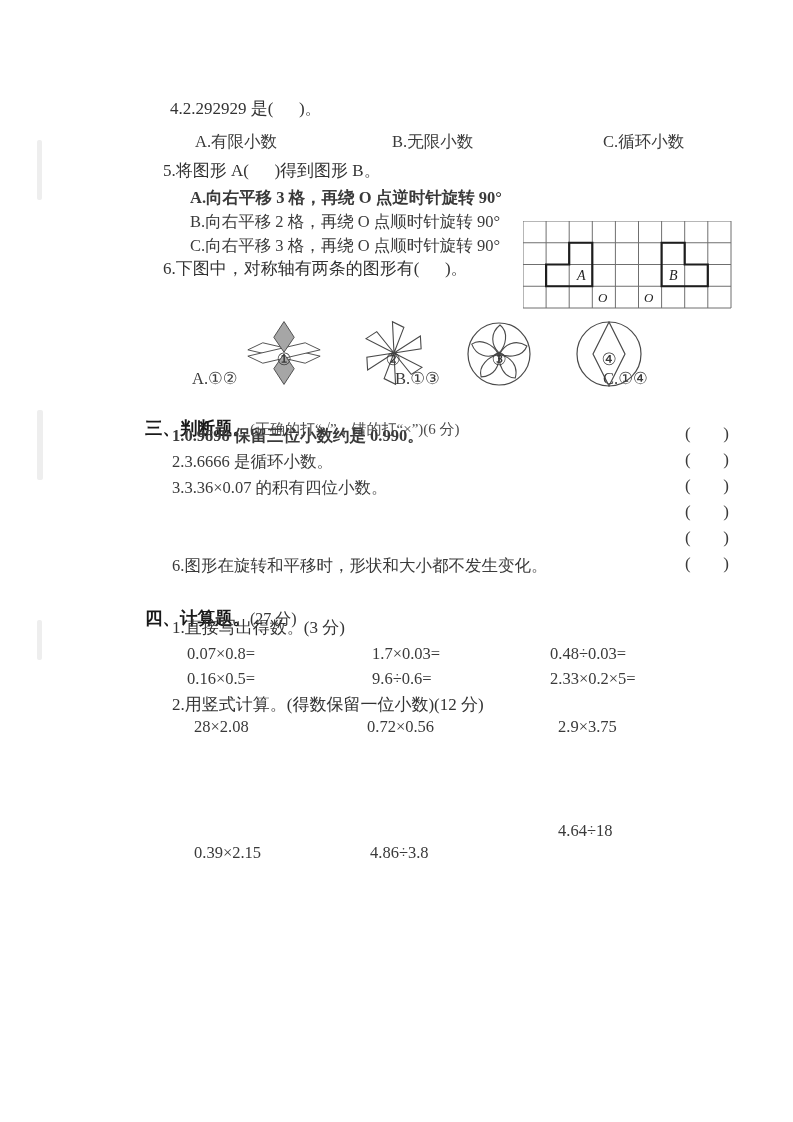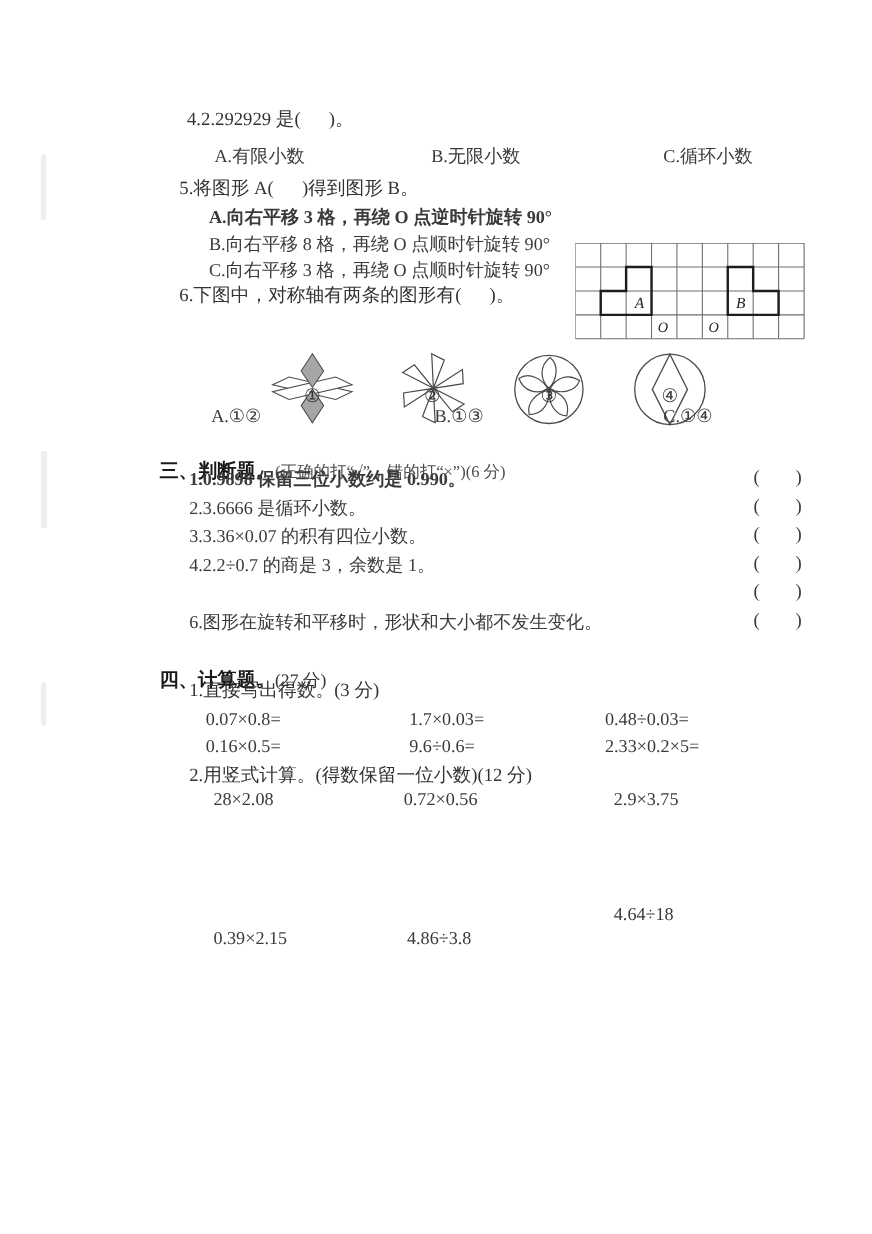--- a/index.html
+++ b/index.html
@@ -34,21 +34,21 @@
   <div class="smudge" style="left:0;top:410px;width:6px;height:70px;"></div>
   <div class="smudge" style="left:0;top:620px;width:5px;height:40px;"></div>
 
   <div class="abs stem" style="left:133px;top:97px;">4.2.292929 是(      )。</div>
   <div class="abs opt" style="left:158px;top:131px;">A.有限小数</div>
   <div class="abs opt" style="left:355px;top:131px;">B.无限小数</div>
   <div class="abs opt" style="left:566px;top:131px;">C.循环小数</div>
 
   <div class="abs stem" style="left:126px;top:159px;">5.将图形 A(      )得到图形 B。</div>
   <div class="abs opt" style="left:153px;top:187px;font-weight:bold;">A.向右平移 3 格，再绕 O 点逆时针旋转 90°</div>
-  <div class="abs opt" style="left:153px;top:211px;">B.向右平移 8 格，再绕 O 点顺时针旋转 90°</div>
+  <div class="abs opt" style="left:153px;top:211px;">B.向右平移 2 格，再绕 O 点顺时针旋转 90°</div>
   <div class="abs opt" style="left:153px;top:235px;">C.向右平移 3 格，再绕 O 点顺时针旋转 90°</div>
 
   <div class="abs" style="left:486px;top:185px;">
     <svg width="209" height="88" viewBox="0 0 209 88">
       <g stroke="#6f6f6f" stroke-width="1" fill="none">
         <path d="M0,0 H208 M0,21.75 H208 M0,43.5 H208 M0,65.25 H208 M0,87 H208"></path>
         <path d="M0,0 V87 M23.1,0 V87 M46.2,0 V87 M69.3,0 V87 M92.4,0 V87 M115.5,0 V87 M138.6,0 V87 M161.7,0 V87 M184.8,0 V87 M208,0 V87"></path>
       </g>
       <path d="M46.2,21.75 H69.3 V65.25 H23.1 V43.5 H46.2 Z" fill="none" stroke="#1d1d1d" stroke-width="2.2"></path>
       <path d="M138.6,21.75 H161.7 V43.5 H184.8 V65.25 H138.6 Z" fill="none" stroke="#1d1d1d" stroke-width="2.2"></path>
@@ -119,21 +119,20 @@
   <div class="abs" style="left:92px;top:398px;">
     <span class="bold-head">三、判断题。</span><span class="note">(正确的打“√”，错的打“×”)(6 分)</span>
   </div>
 
   <div class="abs judge-item" style="left:135px;top:425px;font-weight:bold;">1.0.9898 保留三位小数约是 0.990。</div>
   <div class="abs bracket" style="left:648px;top:424px;">(      )</div>
   <div class="abs judge-item" style="left:135px;top:451px;">2.3.6666 是循环小数。</div>
   <div class="abs bracket" style="left:648px;top:450px;">(      )</div>
   <div class="abs judge-item" style="left:135px;top:477px;">3.3.36×0.07 的积有四位小数。</div>
   <div class="abs bracket" style="left:648px;top:476px;">(      )</div>
-  <div class="abs judge-item" style="left:135px;top:503px;">4.2.2÷0.7 的商是 3，余数是 1。</div>
   <div class="abs bracket" style="left:648px;top:502px;">(      )</div>
   <div class="abs bracket" style="left:648px;top:528px;">(      )</div>
   <div class="abs judge-item" style="left:135px;top:555px;">6.图形在旋转和平移时，形状和大小都不发生变化。</div>
   <div class="abs bracket" style="left:648px;top:554px;">(      )</div>
 
   <div class="abs" style="left:92px;top:588px;">
     <span class="bold-head">四、计算题。</span><span class="score">(27 分)</span>
   </div>
 
   <div class="abs stem" style="left:135px;top:616px;">1.直接写出得数。(3 分)</div>

